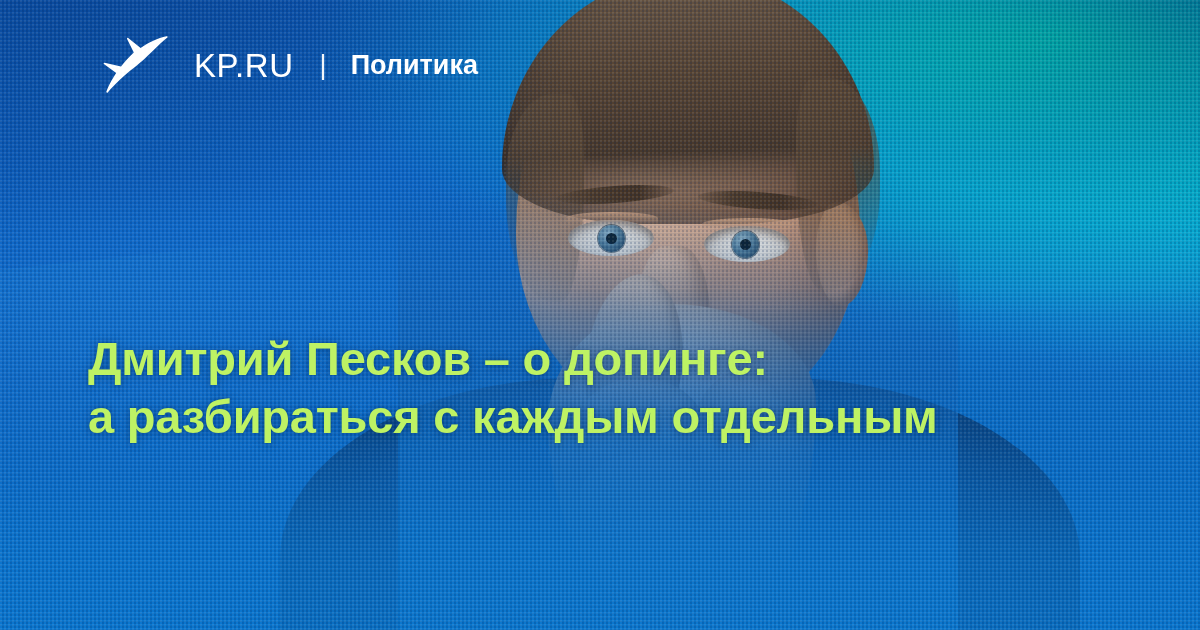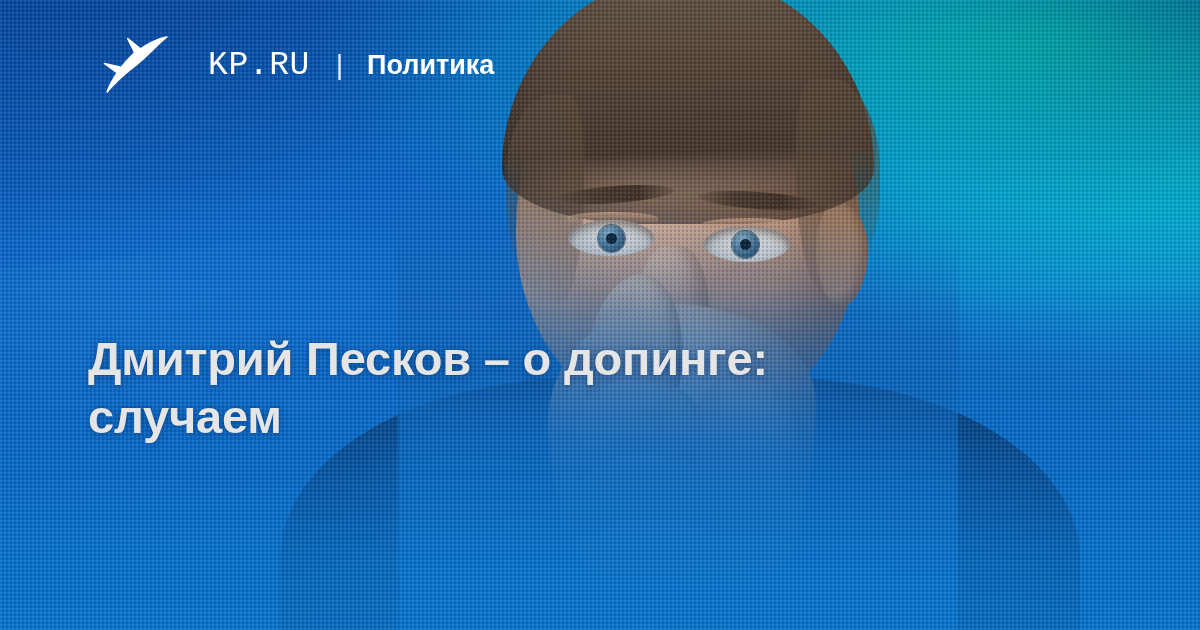--- a/index.html
+++ b/index.html
@@ -238,24 +238,23 @@
     position:absolute; left:98px; top:34px;
     display:flex; align-items:center; gap:0;
     z-index:8;
   }
   .logo-bird{ width:70px; height:62px; display:block; }
   .brand{
     color:#ffffff;
     font-size:33px;
     font-weight:400;
     letter-spacing:.6px;
-    margin-left:40px;
+    margin-left:26px;
     line-height:1;
     white-space:nowrap;
-    font-family:Liberation Mono, monospace;
   }
   .divider{
     color:#ffffff;
     font-size:27px;
     font-weight:300;
     margin:0 24px 0 26px;
     line-height:1;
     opacity:.95;
   }
   .section{
@@ -266,21 +265,21 @@
     white-space:nowrap;
   }
 
   
   .headline{
     position:absolute;
     left:88px;
     top:330px;
     width:960px;
     z-index:9;
-    color:#e5e5e5;
+    color:#bef264;
     font-size:47px;
     font-weight:700;
     line-height:58px;
     letter-spacing:-.2px;
     text-shadow:0 1px 10px rgba(4,40,92,.45), 0 0 2px rgba(4,40,92,.35);
   }
   .headline .ln{ display:block; white-space:nowrap; }
 </style>
 </head>
 <body>
@@ -335,16 +334,16 @@
         <path fill="#ffffff" d="M68.5 2.2C60.0 4.0 50.6 8.2 42.6 14.0 L30.2 4.0 C29.6 3.5 28.7 4.2 29.1 4.9 L35.8 18.4 C30.9 22.9 26.6 27.8 23.0 32.6 L6.6 28.8 C5.8 28.6 5.3 29.6 5.9 30.1 L18.2 38.9 C13.2 46.3 9.9 53.0 8.4 57.6 C8.1 58.5 9.2 59.1 9.8 58.4 C16.6 50.3 26.2 41.0 37.0 33.0 C48.9 24.2 60.9 9.8 69.4 3.6 C70.1 3.1 69.4 2.0 68.5 2.2 Z"></path>
       </svg>
     </span>
     <span class="brand">KP.RU</span>
     <span class="divider">|</span>
     <span class="section">Политика</span>
   </div>
 
   <div class="headline">
     <span class="ln">Дмитрий Песков – о допинге:</span>
-    <span class="ln">случаем</span>
+    <span class="ln">а разбираться с каждым отдельным</span>
   </div>
 
 </div>
 
 </body></html>

